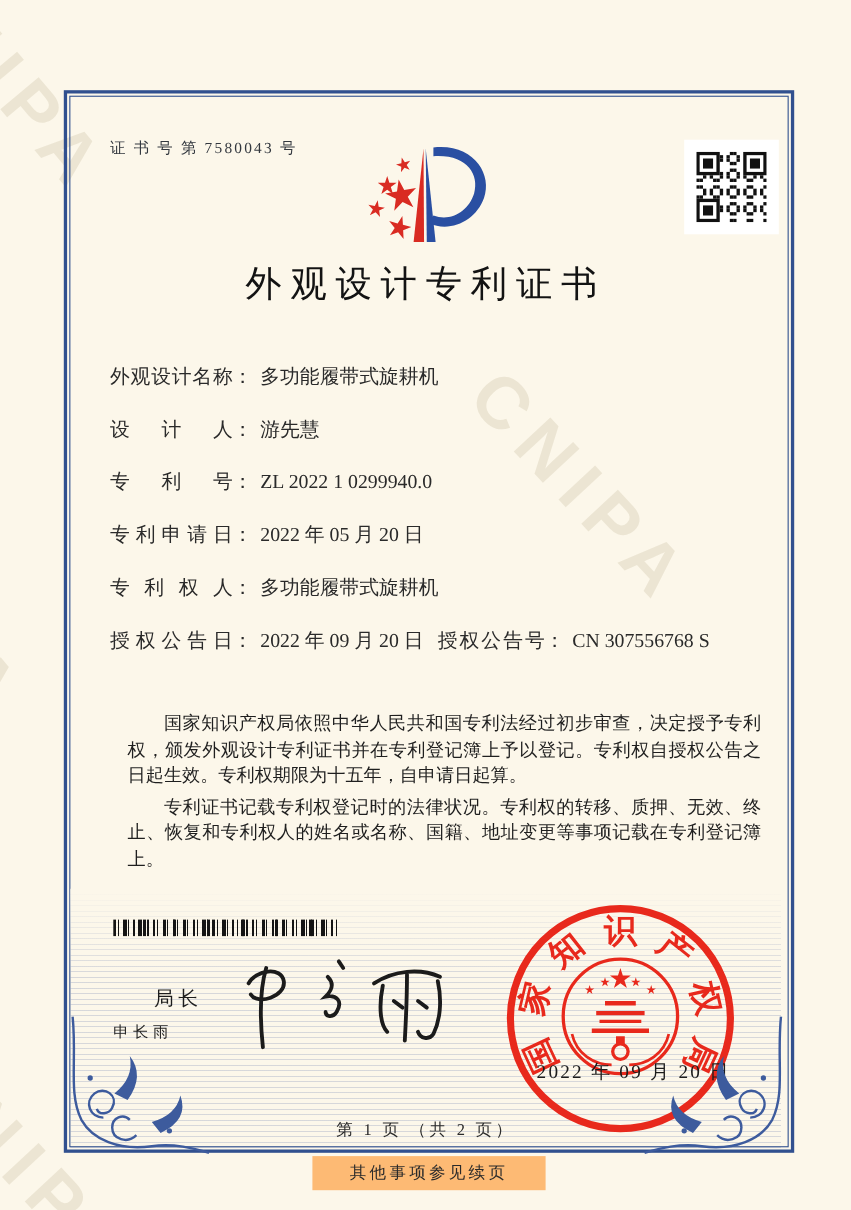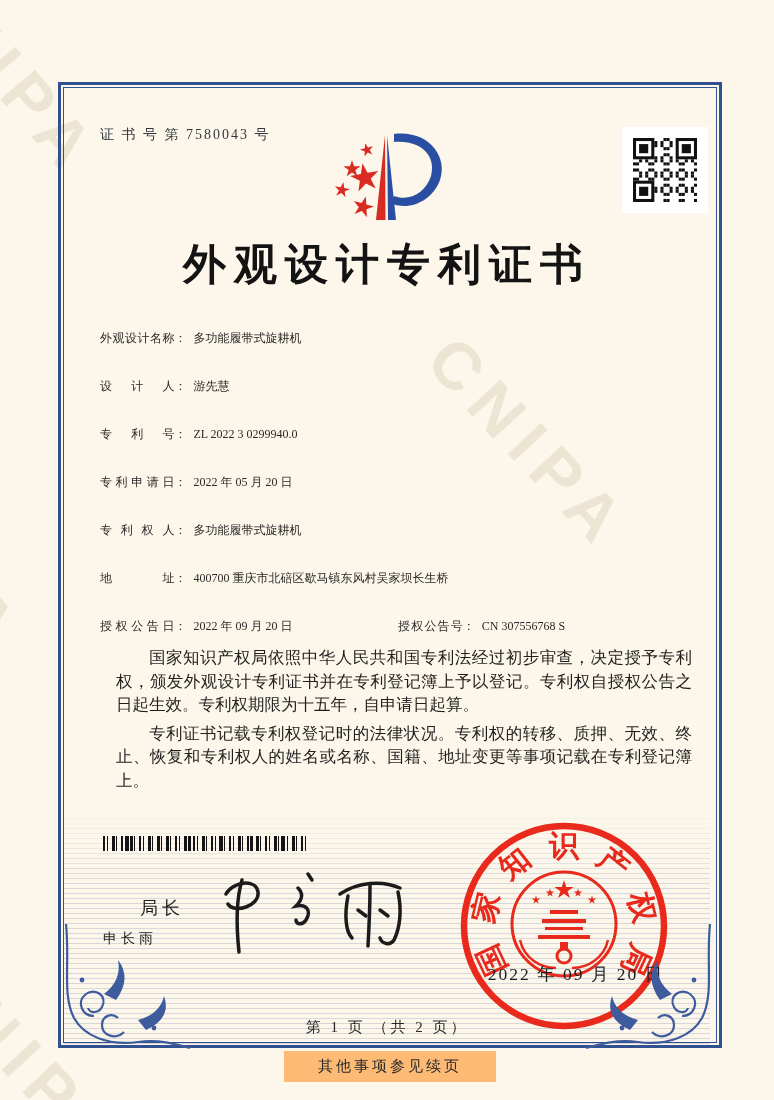--- a/index.html
+++ b/index.html
@@ -43,25 +43,25 @@
   }
   
   .logo{position:absolute;left:322px;top:118px;width:140px;height:115px;}
   
   .qr-box{
     position:absolute;left:622px;top:127px;width:86px;height:86px;
     background:#fff;display:flex;align-items:center;justify-content:center;
   }
   .title{
     position:absolute;left:58px;top:236px;width:658px;
-    text-align:center;font-size:43px;font-weight:700;letter-spacing:8px;color:#131313;
+    text-align:center;font-size:33px;font-weight:400;letter-spacing:8px;color:#131313;
   }
   
   .fields{position:absolute;left:100px;top:330px;width:576px;}
-  .frow{height:48px;font-size:12px;color:#2a2a2a;position:relative;white-space:nowrap;}
+  .frow{height:48px;font-size:18px;color:#2a2a2a;position:relative;white-space:nowrap;}
   .lbl{display:inline-block;width:6.2em;text-align:justify;text-align-last:justify;vertical-align:top;}
   .lbl2{display:inline-block;width:5.4em;text-align:justify;text-align-last:justify;vertical-align:top;}
   .val{margin-left:7px;}
   .grp2{position:absolute;left:298px;top:0;}
   .body-text{
     position:absolute;left:100px;top:646px;width:592px;
     font-size:16.5px;line-height:23.5px;text-align:justify;color:#1f1f1f;
   }
   .body-text p{margin:0 0 5px 16px;text-indent:2em;}
   .barcode{
@@ -225,30 +225,27 @@
   <div class="title">外观设计专利证书</div>
 
   <div class="fields">
     <div class="frow">
       <span class="lbl">外观设计名称</span><span>：</span><span class="val">多功能履带式旋耕机</span>
     </div>
     <div class="frow">
       <span class="lbl">设计人</span><span>：</span><span class="val">游先慧</span>
     </div>
     <div class="frow">
-      <span class="lbl">专利号</span><span>：</span><span class="val">ZL 2022 3 0299940.0</span>
+      <span class="lbl">专利号</span><span>：</span><span class="val">ZL 2022 1 0299940.0</span>
     </div>
     <div class="frow">
       <span class="lbl">专利申请日</span><span>：</span><span class="val">2022 年 05 月 20 日</span>
     </div>
     <div class="frow">
       <span class="lbl">专利权人</span><span>：</span><span class="val">多功能履带式旋耕机</span>
-    </div>
-    <div class="frow">
-      <span class="lbl">地址</span><span>：</span><span class="val">400700 重庆市北碚区歇马镇东风村吴家坝长生桥</span>
     </div>
     <div class="frow">
       <span class="lbl">授权公告日</span><span>：</span><span class="val">2022 年 09 月 20 日</span>
       <span class="grp2">
         <span class="lbl2">授权公告号</span><span>：</span><span class="val">CN 307556768 S</span>
       </span>
     </div>
   </div>
 
   <div class="body-text">

